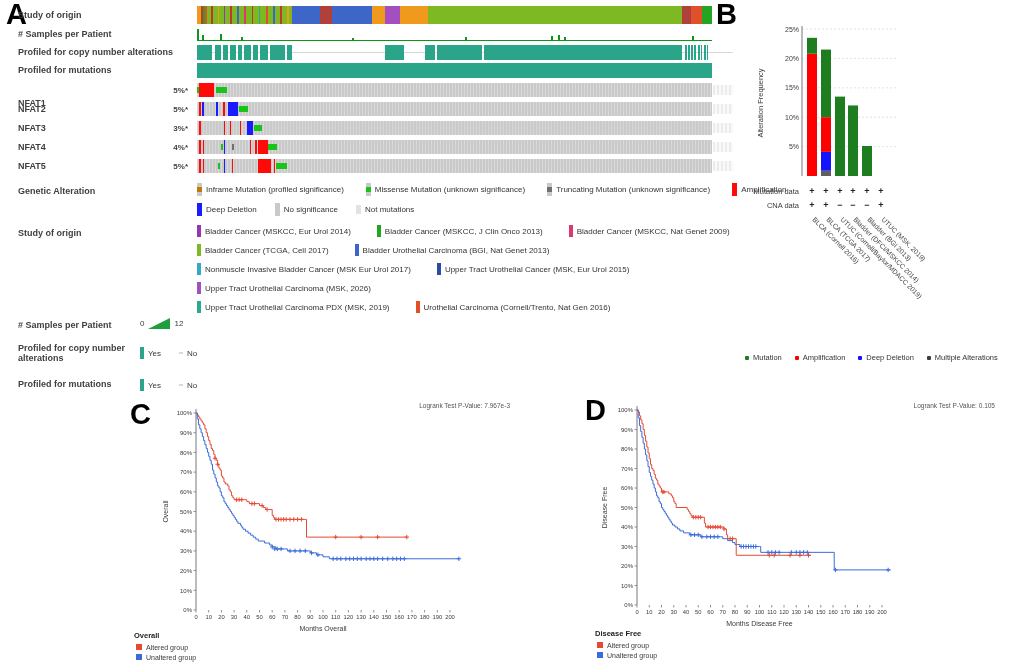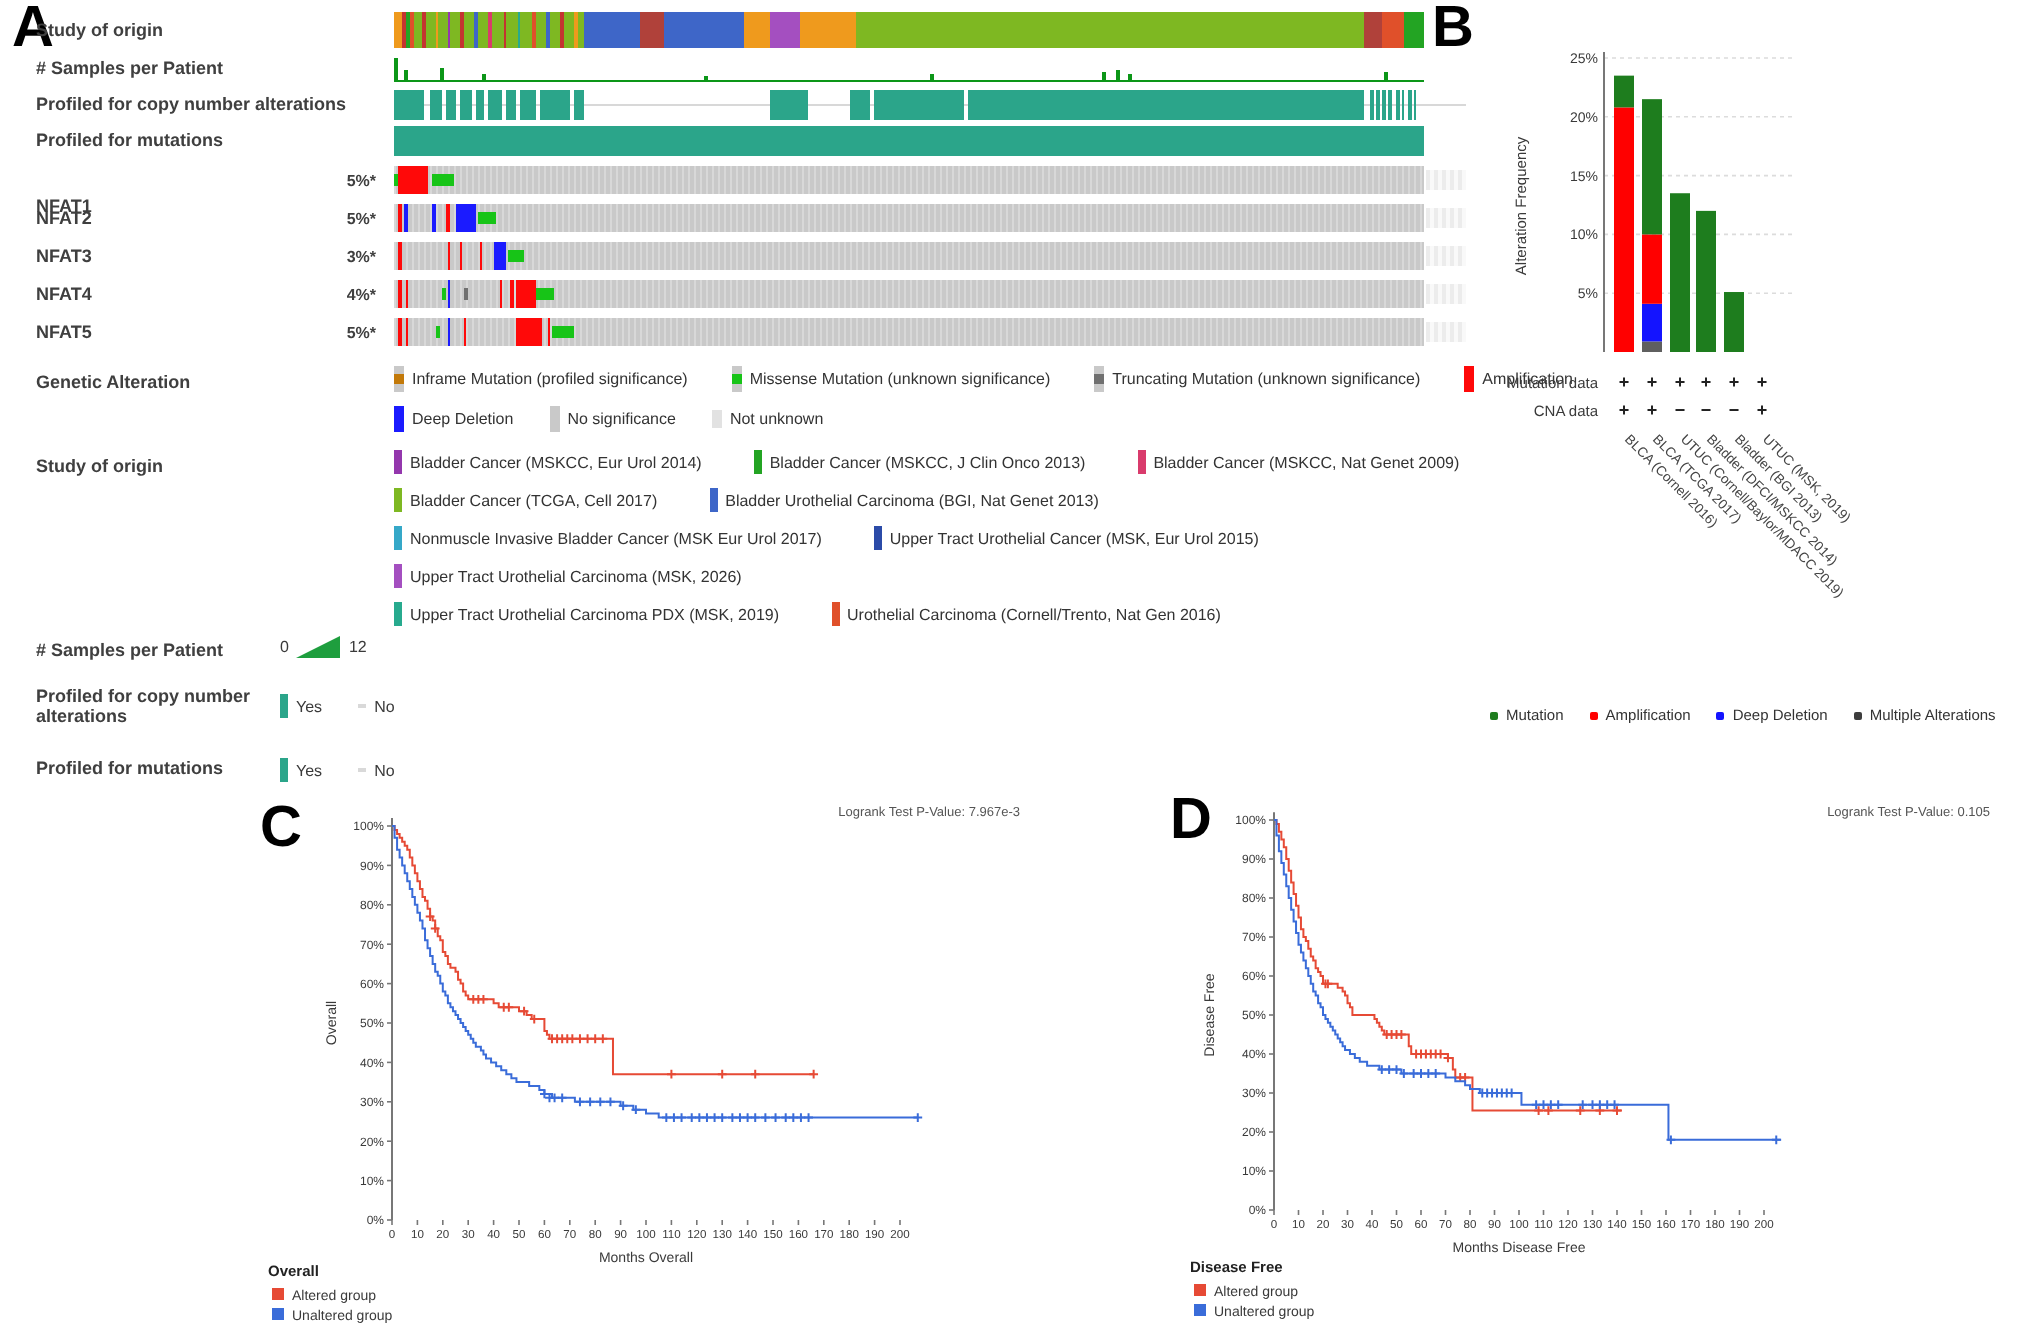--- a/index.html
+++ b/index.html
@@ -188,21 +188,21 @@
     <span class="lgitem">
       <span class="sw" style="width: 5px; height: 13px; background: rgb(27, 27, 255);"></span>
       <span>Deep Deletion</span>
     </span>
     <span class="lgitem">
       <span class="sw" style="width: 5px; height: 13px; background: rgb(201, 201, 201);"></span>
       <span>No significance</span>
     </span>
     <span class="lgitem">
       <span class="sw" style="width: 5px; height: 9px; background: rgb(226, 226, 226);"></span>
-      <span>Not unknown</span>
+      <span>Not mutations</span>
     </span>
   </div>
 <div id="so-rows"></div>
 
 <div class="lgrow" style="left:140px;top:318px">
   <span style="font-size:8px">0</span>
   <span style="width:0;height:0;border-left:22px solid transparent;border-bottom:11px solid #1e9e3e"></span>
   <span style="font-size:8px">12</span>
 </div>
 <div class="lgrow" style="left:140px;top:347px">

